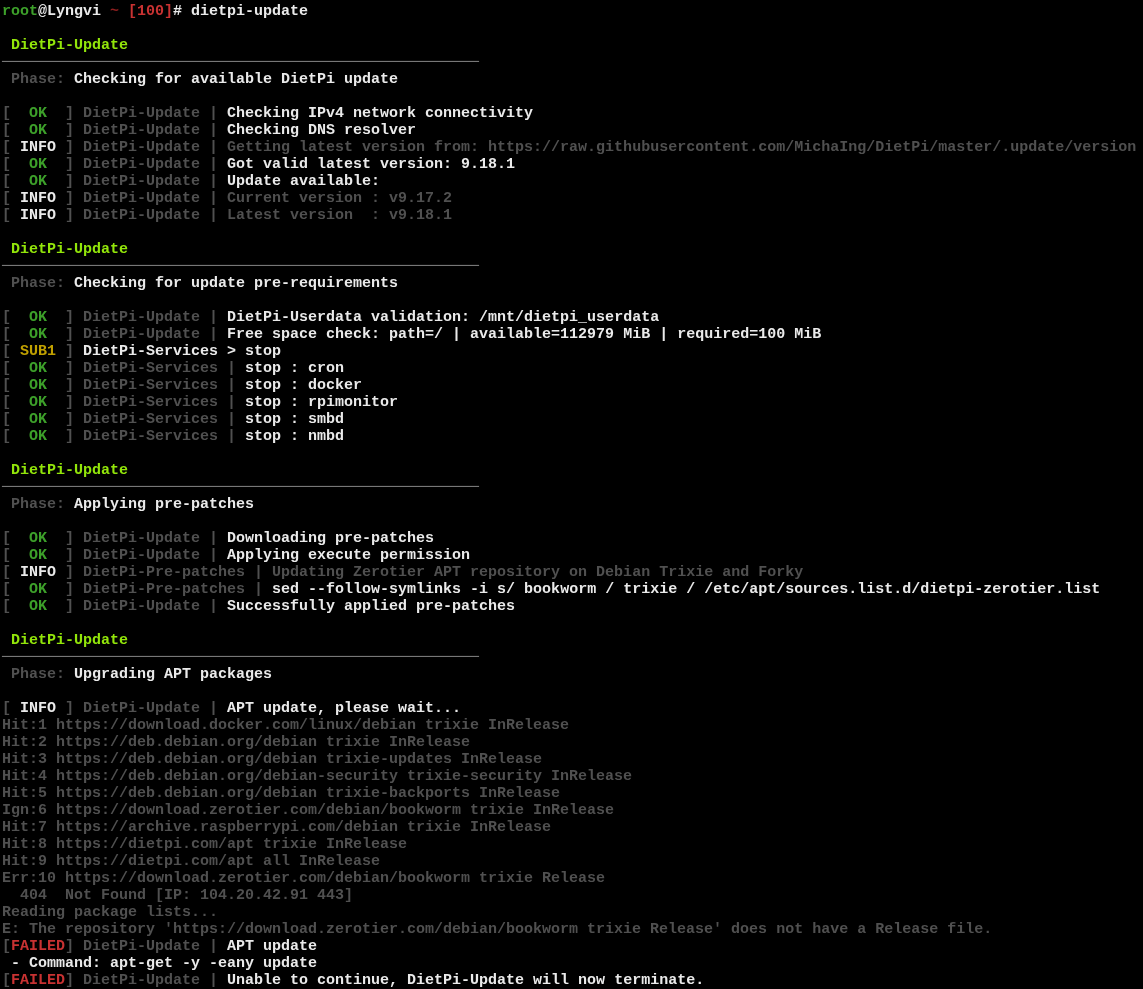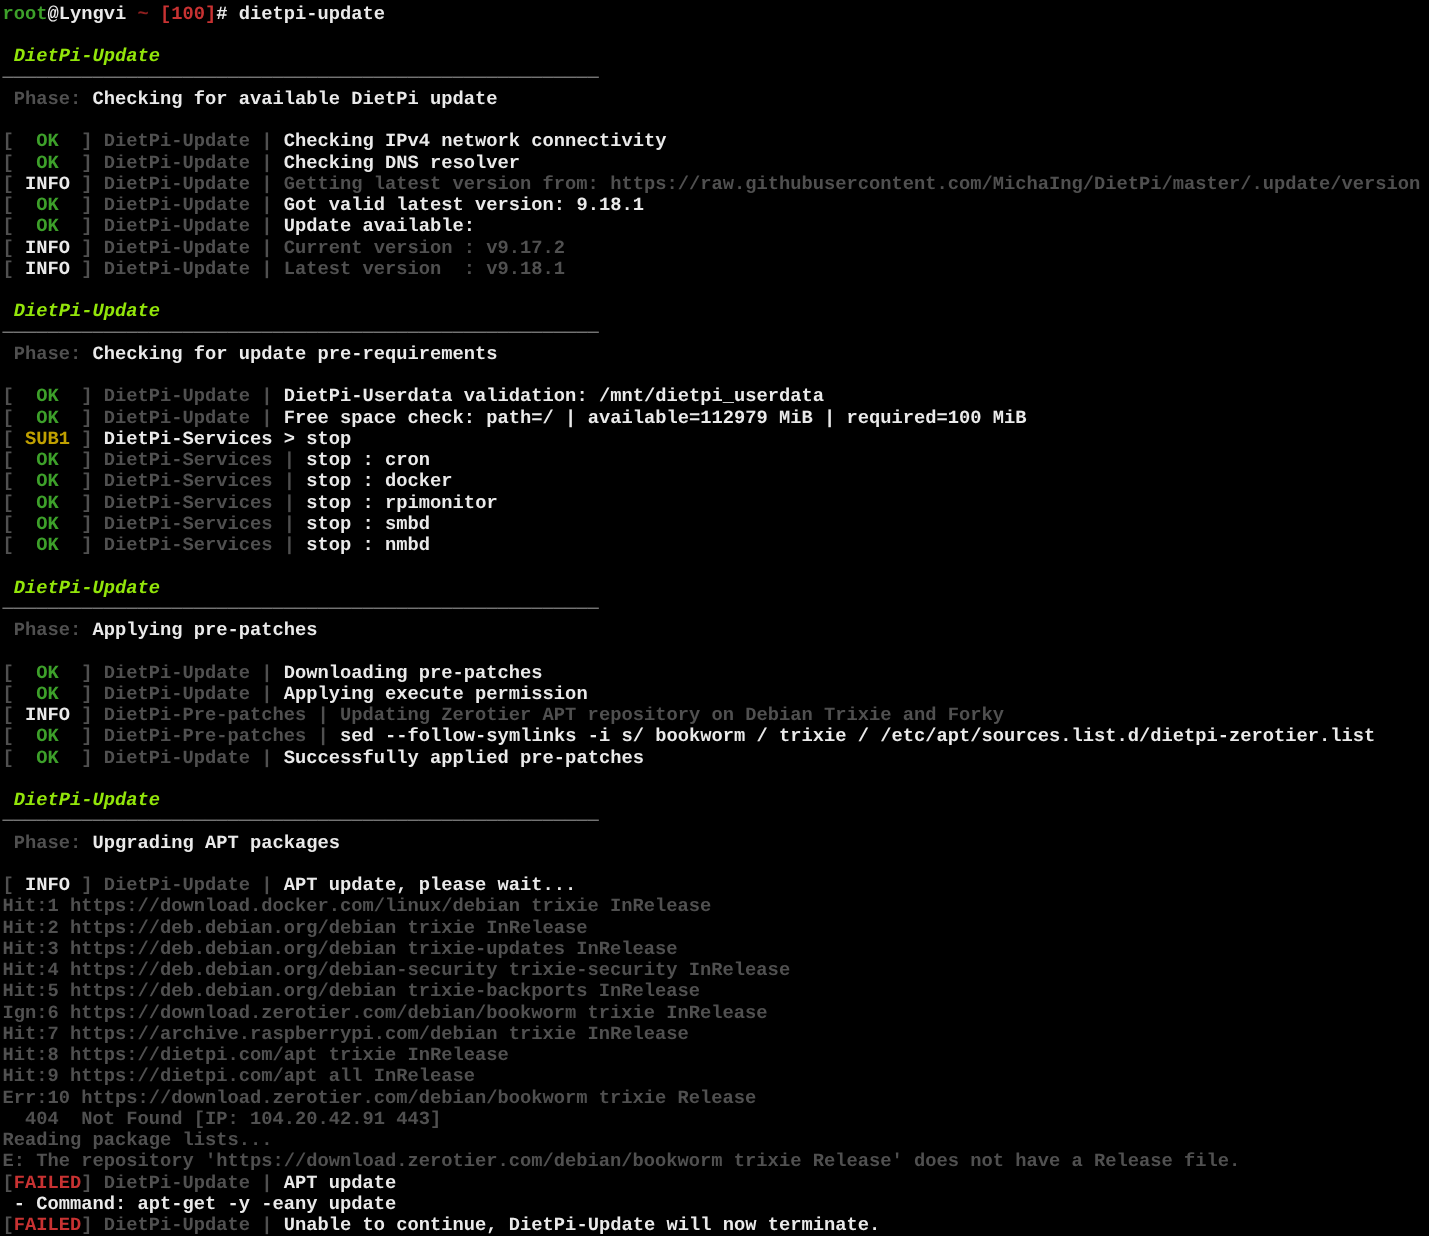--- a/index.html
+++ b/index.html
@@ -23,21 +23,21 @@
     white-space: pre;
   }
   .line {
     height: 17px;
     white-space: pre;
   }
   
   .c-gray       { color: #505050; }
   .c-white      { color: #eaeaea; }
   .c-green      { color: #3da02a; }
-  .c-brightgreen{ color: #92e50a; font-style: italic; }
+  .c-brightgreen{ color: #92e50a; }
   .c-yellow     { color: #c0a000; }
   .c-red        { color: #c83232; }
   .c-darkred    { color: #8e1f1f; }
   .c-sep        { color: #7d7d7d; }
 </style>
 </head>
 <body>
 
 <div class="terminal"><div class="line"><span class="c-green" style="color: rgb(61, 160, 42);">root</span><span class="c-white" style="color: rgb(234, 234, 234);">@Lyngvi</span><span class="c-darkred" style="color: rgb(142, 31, 31);"> ~ </span><span class="c-red" style="color: rgb(200, 50, 50);">[100]</span><span class="c-white" style="color: rgb(234, 234, 234);"># dietpi-update</span></div><div class="line">&nbsp;</div><div class="line"><span class="c-brightgreen" style="color: rgb(146, 229, 10);"> DietPi-Update</span></div><div class="line"><span class="c-sep" style="color: rgb(125, 125, 125);">─────────────────────────────────────────────────────</span></div><div class="line"><span class="c-gray" style="color: rgb(80, 80, 80);"> Phase: </span><span class="c-white" style="color: rgb(234, 234, 234);">Checking for available DietPi update</span></div><div class="line">&nbsp;</div><div class="line"><span class="c-gray" style="color: rgb(80, 80, 80);">[  </span><span class="c-green" style="color: rgb(61, 160, 42);">OK</span><span class="c-gray" style="color: rgb(80, 80, 80);">  ] DietPi-Update | </span><span class="c-white" style="color: rgb(234, 234, 234);">Checking IPv4 network connectivity</span></div><div class="line"><span class="c-gray" style="color: rgb(80, 80, 80);">[  </span><span class="c-green" style="color: rgb(61, 160, 42);">OK</span><span class="c-gray" style="color: rgb(80, 80, 80);">  ] DietPi-Update | </span><span class="c-white" style="color: rgb(234, 234, 234);">Checking DNS resolver</span></div><div class="line"><span class="c-gray" style="color: rgb(80, 80, 80);">[ </span><span class="c-white" style="color: rgb(234, 234, 234);">INFO</span><span class="c-gray" style="color: rgb(80, 80, 80);"> ] DietPi-Update | Getting latest version from: https://raw.githubusercontent.com/MichaIng/DietPi/master/.update/version</span></div><div class="line"><span class="c-gray" style="color: rgb(80, 80, 80);">[  </span><span class="c-green" style="color: rgb(61, 160, 42);">OK</span><span class="c-gray" style="color: rgb(80, 80, 80);">  ] DietPi-Update | </span><span class="c-white" style="color: rgb(234, 234, 234);">Got valid latest version: 9.18.1</span></div><div class="line"><span class="c-gray" style="color: rgb(80, 80, 80);">[  </span><span class="c-green" style="color: rgb(61, 160, 42);">OK</span><span class="c-gray" style="color: rgb(80, 80, 80);">  ] DietPi-Update | </span><span class="c-white" style="color: rgb(234, 234, 234);">Update available:</span></div><div class="line"><span class="c-gray" style="color: rgb(80, 80, 80);">[ </span><span class="c-white" style="color: rgb(234, 234, 234);">INFO</span><span class="c-gray" style="color: rgb(80, 80, 80);"> ] DietPi-Update | Current version : v9.17.2</span></div><div class="line"><span class="c-gray" style="color: rgb(80, 80, 80);">[ </span><span class="c-white" style="color: rgb(234, 234, 234);">INFO</span><span class="c-gray" style="color: rgb(80, 80, 80);"> ] DietPi-Update | Latest version  : v9.18.1</span></div><div class="line">&nbsp;</div><div class="line"><span class="c-brightgreen" style="color: rgb(146, 229, 10);"> DietPi-Update</span></div><div class="line"><span class="c-sep" style="color: rgb(125, 125, 125);">─────────────────────────────────────────────────────</span></div><div class="line"><span class="c-gray" style="color: rgb(80, 80, 80);"> Phase: </span><span class="c-white" style="color: rgb(234, 234, 234);">Checking for update pre-requirements</span></div><div class="line">&nbsp;</div><div class="line"><span class="c-gray" style="color: rgb(80, 80, 80);">[  </span><span class="c-green" style="color: rgb(61, 160, 42);">OK</span><span class="c-gray" style="color: rgb(80, 80, 80);">  ] DietPi-Update | </span><span class="c-white" style="color: rgb(234, 234, 234);">DietPi-Userdata validation: /mnt/dietpi_userdata</span></div><div class="line"><span class="c-gray" style="color: rgb(80, 80, 80);">[  </span><span class="c-green" style="color: rgb(61, 160, 42);">OK</span><span class="c-gray" style="color: rgb(80, 80, 80);">  ] DietPi-Update | </span><span class="c-white" style="color: rgb(234, 234, 234);">Free space check: path=/ | available=112979 MiB | required=100 MiB</span></div><div class="line"><span class="c-gray" style="color: rgb(80, 80, 80);">[ </span><span class="c-yellow" style="color: rgb(192, 160, 0);">SUB1</span><span class="c-gray" style="color: rgb(80, 80, 80);"> ] </span><span class="c-white" style="color: rgb(234, 234, 234);">DietPi-Services &gt; stop</span></div><div class="line"><span class="c-gray" style="color: rgb(80, 80, 80);">[  </span><span class="c-green" style="color: rgb(61, 160, 42);">OK</span><span class="c-gray" style="color: rgb(80, 80, 80);">  ] DietPi-Services | </span><span class="c-white" style="color: rgb(234, 234, 234);">stop : cron</span></div><div class="line"><span class="c-gray" style="color: rgb(80, 80, 80);">[  </span><span class="c-green" style="color: rgb(61, 160, 42);">OK</span><span class="c-gray" style="color: rgb(80, 80, 80);">  ] DietPi-Services | </span><span class="c-white" style="color: rgb(234, 234, 234);">stop : docker</span></div><div class="line"><span class="c-gray" style="color: rgb(80, 80, 80);">[  </span><span class="c-green" style="color: rgb(61, 160, 42);">OK</span><span class="c-gray" style="color: rgb(80, 80, 80);">  ] DietPi-Services | </span><span class="c-white" style="color: rgb(234, 234, 234);">stop : rpimonitor</span></div><div class="line"><span class="c-gray" style="color: rgb(80, 80, 80);">[  </span><span class="c-green" style="color: rgb(61, 160, 42);">OK</span><span class="c-gray" style="color: rgb(80, 80, 80);">  ] DietPi-Services | </span><span class="c-white" style="color: rgb(234, 234, 234);">stop : smbd</span></div><div class="line"><span class="c-gray" style="color: rgb(80, 80, 80);">[  </span><span class="c-green" style="color: rgb(61, 160, 42);">OK</span><span class="c-gray" style="color: rgb(80, 80, 80);">  ] DietPi-Services | </span><span class="c-white" style="color: rgb(234, 234, 234);">stop : nmbd</span></div><div class="line">&nbsp;</div><div class="line"><span class="c-brightgreen" style="color: rgb(146, 229, 10);"> DietPi-Update</span></div><div class="line"><span class="c-sep" style="color: rgb(125, 125, 125);">─────────────────────────────────────────────────────</span></div><div class="line"><span class="c-gray" style="color: rgb(80, 80, 80);"> Phase: </span><span class="c-white" style="color: rgb(234, 234, 234);">Applying pre-patches</span></div><div class="line">&nbsp;</div><div class="line"><span class="c-gray" style="color: rgb(80, 80, 80);">[  </span><span class="c-green" style="color: rgb(61, 160, 42);">OK</span><span class="c-gray" style="color: rgb(80, 80, 80);">  ] DietPi-Update | </span><span class="c-white" style="color: rgb(234, 234, 234);">Downloading pre-patches</span></div><div class="line"><span class="c-gray" style="color: rgb(80, 80, 80);">[  </span><span class="c-green" style="color: rgb(61, 160, 42);">OK</span><span class="c-gray" style="color: rgb(80, 80, 80);">  ] DietPi-Update | </span><span class="c-white" style="color: rgb(234, 234, 234);">Applying execute permission</span></div><div class="line"><span class="c-gray" style="color: rgb(80, 80, 80);">[ </span><span class="c-white" style="color: rgb(234, 234, 234);">INFO</span><span class="c-gray" style="color: rgb(80, 80, 80);"> ] DietPi-Pre-patches | Updating Zerotier APT repository on Debian Trixie and Forky</span></div><div class="line"><span class="c-gray" style="color: rgb(80, 80, 80);">[  </span><span class="c-green" style="color: rgb(61, 160, 42);">OK</span><span class="c-gray" style="color: rgb(80, 80, 80);">  ] DietPi-Pre-patches | </span><span class="c-white" style="color: rgb(234, 234, 234);">sed --follow-symlinks -i s/ bookworm / trixie / /etc/apt/sources.list.d/dietpi-zerotier.list</span></div><div class="line"><span class="c-gray" style="color: rgb(80, 80, 80);">[  </span><span class="c-green" style="color: rgb(61, 160, 42);">OK</span><span class="c-gray" style="color: rgb(80, 80, 80);">  ] DietPi-Update | </span><span class="c-white" style="color: rgb(234, 234, 234);">Successfully applied pre-patches</span></div><div class="line">&nbsp;</div><div class="line"><span class="c-brightgreen" style="color: rgb(146, 229, 10);"> DietPi-Update</span></div><div class="line"><span class="c-sep" style="color: rgb(125, 125, 125);">─────────────────────────────────────────────────────</span></div><div class="line"><span class="c-gray" style="color: rgb(80, 80, 80);"> Phase: </span><span class="c-white" style="color: rgb(234, 234, 234);">Upgrading APT packages</span></div><div class="line">&nbsp;</div><div class="line"><span class="c-gray" style="color: rgb(80, 80, 80);">[ </span><span class="c-white" style="color: rgb(234, 234, 234);">INFO</span><span class="c-gray" style="color: rgb(80, 80, 80);"> ] DietPi-Update | </span><span class="c-white" style="color: rgb(234, 234, 234);">APT update, please wait...</span></div><div class="line"><span class="c-gray" style="color: rgb(80, 80, 80);">Hit:1 https://download.docker.com/linux/debian trixie InRelease</span></div><div class="line"><span class="c-gray" style="color: rgb(80, 80, 80);">Hit:2 https://deb.debian.org/debian trixie InRelease</span></div><div class="line"><span class="c-gray" style="color: rgb(80, 80, 80);">Hit:3 https://deb.debian.org/debian trixie-updates InRelease</span></div><div class="line"><span class="c-gray" style="color: rgb(80, 80, 80);">Hit:4 https://deb.debian.org/debian-security trixie-security InRelease</span></div><div class="line"><span class="c-gray" style="color: rgb(80, 80, 80);">Hit:5 https://deb.debian.org/debian trixie-backports InRelease</span></div><div class="line"><span class="c-gray" style="color: rgb(80, 80, 80);">Ign:6 https://download.zerotier.com/debian/bookworm trixie InRelease</span></div><div class="line"><span class="c-gray" style="color: rgb(80, 80, 80);">Hit:7 https://archive.raspberrypi.com/debian trixie InRelease</span></div><div class="line"><span class="c-gray" style="color: rgb(80, 80, 80);">Hit:8 https://dietpi.com/apt trixie InRelease</span></div><div class="line"><span class="c-gray" style="color: rgb(80, 80, 80);">Hit:9 https://dietpi.com/apt all InRelease</span></div><div class="line"><span class="c-gray" style="color: rgb(80, 80, 80);">Err:10 https://download.zerotier.com/debian/bookworm trixie Release</span></div><div class="line"><span class="c-gray" style="color: rgb(80, 80, 80);">  404  Not Found [IP: 104.20.42.91 443]</span></div><div class="line"><span class="c-gray" style="color: rgb(80, 80, 80);">Reading package lists...</span></div><div class="line"><span class="c-gray" style="color: rgb(80, 80, 80);">E: The repository 'https://download.zerotier.com/debian/bookworm trixie Release' does not have a Release file.</span></div><div class="line"><span class="c-gray" style="color: rgb(80, 80, 80);">[</span><span class="c-red" style="color: rgb(200, 50, 50);">FAILED</span><span class="c-gray" style="color: rgb(80, 80, 80);">] DietPi-Update | </span><span class="c-white" style="color: rgb(234, 234, 234);">APT update</span></div><div class="line"><span class="c-white" style="color: rgb(234, 234, 234);"> - Command: apt-get -y -eany update</span></div><div class="line"><span class="c-gray" style="color: rgb(80, 80, 80);">[</span><span class="c-red" style="color: rgb(200, 50, 50);">FAILED</span><span class="c-gray" style="color: rgb(80, 80, 80);">] DietPi-Update | </span><span class="c-white" style="color: rgb(234, 234, 234);">Unable to continue, DietPi-Update will now terminate.</span></div></div>
 

